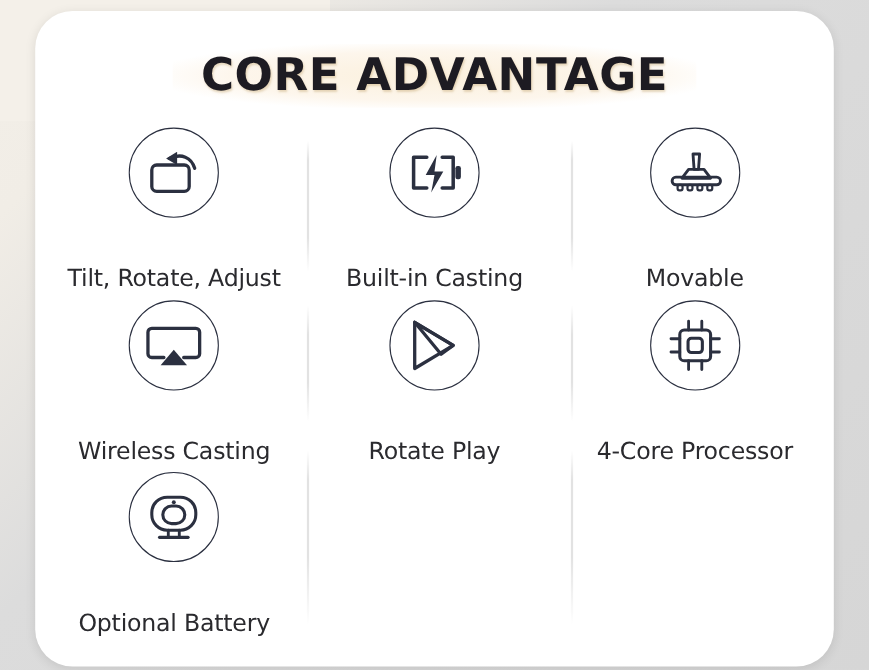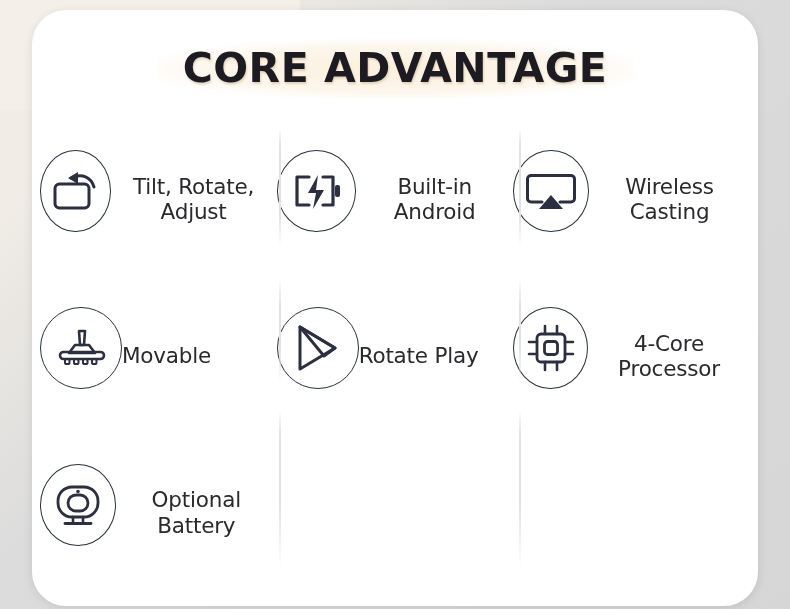--- a/index.html
+++ b/index.html
@@ -80,22 +80,23 @@
     top: 100px;
     width: 710px;
     height: 470px;
     display: grid;
     grid-template-columns: repeat(3, 1fr);
     grid-template-rows: repeat(3, 1fr);
   }
   .cell {
     position: relative;
     display: flex;
+    flex-direction: column;
     align-items: center;
-    justify-content: flex-start;
+    justify-content: space-between;
     padding-top: 6px;
   }
   .icon-circle {
     width: 82px;
     height: 82px;
     border-radius: 50%;
     border: 1.6px solid #2b3040;
     display: flex;
     align-items: center;
     justify-content: center;
@@ -158,48 +159,48 @@
 
       <div class="cell">
         <div class="icon-circle">
           <svg width="54" height="44" viewBox="0 0 54 44">
             <path d="M20 8 L8 8 L8 36 L20 36" fill="none" stroke="#2b3040" stroke-width="3.2" stroke-linecap="round" stroke-linejoin="round"></path>
             <path d="M34 8 L44 8 L44 36 L34 36" fill="none" stroke="#2b3040" stroke-width="3.2" stroke-linecap="round" stroke-linejoin="round"></path>
             <rect x="46" y="16" width="5" height="12" rx="2" fill="#2b3040"></rect>
             <path d="M29 6 L19 24 L27 24 L24 40 L35 21 L27 21 Z" fill="#2b3040"></path>
           </svg>
         </div>
-        <div class="label">Built-in Android</div>
-      </div>
-
-      <div class="cell">
-        <div class="icon-circle">
-          <svg width="54" height="44" viewBox="0 0 54 44">
-            <path d="M18 33 L7 33 A3.5 3.5 0 0 1 3.5 29.5 L3.5 10 A3.5 3.5 0 0 1 7 6.5 L47 6.5 A3.5 3.5 0 0 1 50.5 10 L50.5 29.5 A3.5 3.5 0 0 1 47 33 L36 33" fill="none" stroke="#2b3040" stroke-width="3" stroke-linecap="round"></path>
-            <path d="M27 26 L39 40 L15 40 Z" fill="#2b3040"></path>
-          </svg>
-        </div>
-        <div class="label">Wireless Casting</div>
+        <div class="label">Built-in Casting</div>
       </div>
 
       <div class="cell">
         <div class="icon-circle">
           <svg width="56" height="46" viewBox="0 0 56 46">
             <path d="M26 6 L32 6 L31 20 L27 20 Z" fill="none" stroke="#2b3040" stroke-width="2.6" stroke-linejoin="round"></path>
             <path d="M22 20 L36 20 L42 28 L16 28 Z" fill="none" stroke="#2b3040" stroke-width="2.6" stroke-linejoin="round"></path>
             <rect x="7" y="27" width="44" height="7" rx="3.5" fill="none" stroke="#2b3040" stroke-width="2.6"></rect>
             <rect x="12" y="34" width="4.5" height="5" rx="1.6" fill="none" stroke="#2b3040" stroke-width="2"></rect>
             <rect x="21" y="34" width="4.5" height="5" rx="1.6" fill="none" stroke="#2b3040" stroke-width="2"></rect>
             <rect x="30" y="34" width="4.5" height="5" rx="1.6" fill="none" stroke="#2b3040" stroke-width="2"></rect>
             <rect x="39" y="34" width="4.5" height="5" rx="1.6" fill="none" stroke="#2b3040" stroke-width="2"></rect>
           </svg>
         </div>
         <div class="label">Movable</div>
       </div>
 
+      <div class="cell">
+        <div class="icon-circle">
+          <svg width="54" height="44" viewBox="0 0 54 44">
+            <path d="M18 33 L7 33 A3.5 3.5 0 0 1 3.5 29.5 L3.5 10 A3.5 3.5 0 0 1 7 6.5 L47 6.5 A3.5 3.5 0 0 1 50.5 10 L50.5 29.5 A3.5 3.5 0 0 1 47 33 L36 33" fill="none" stroke="#2b3040" stroke-width="3" stroke-linecap="round"></path>
+            <path d="M27 26 L39 40 L15 40 Z" fill="#2b3040"></path>
+          </svg>
+        </div>
+        <div class="label">Wireless Casting</div>
+      </div>
+
 
       <div class="cell">
         <div class="icon-circle">
           <svg width="48" height="50" viewBox="0 0 48 50">
             <path d="M6 4 L6 46 L41 25 Z" fill="none" stroke="#2b3040" stroke-width="3" stroke-linejoin="round"></path>
             <path d="M6 4 L30 33 L41 25 Z" fill="none" stroke="#2b3040" stroke-width="3" stroke-linejoin="round"></path>
           </svg>
         </div>
         <div class="label">Rotate Play</div>
       </div>

